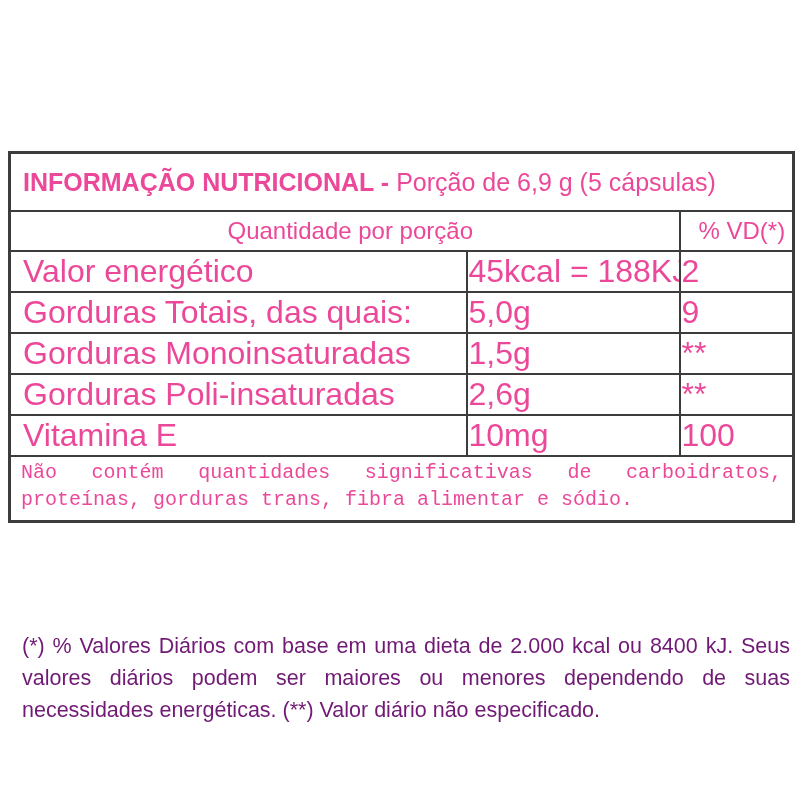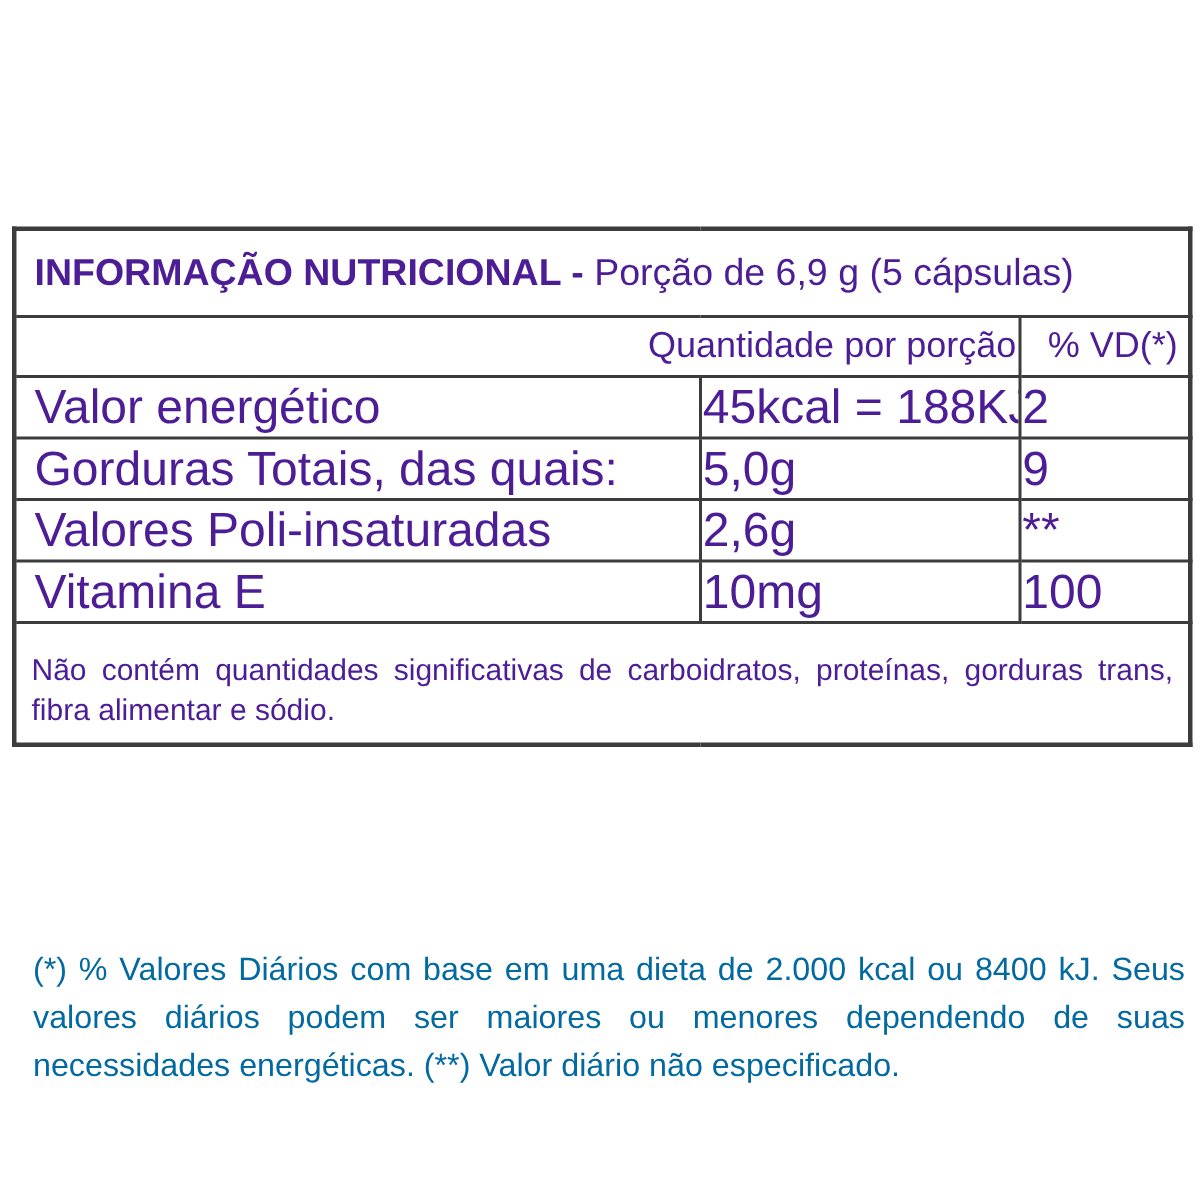--- a/index.html
+++ b/index.html
@@ -23,37 +23,37 @@
     left: 8px;
     top: 151px;
     width: 784px;
     border-collapse: collapse;
     table-layout: fixed;
     border: 3px solid #3c3c3c;
   }
   table.nutri th, table.nutri td {
     border: 2px solid #3c3c3c;
     font-weight: normal;
-    color: #4c1d95;
+    color: #ec4899;
     overflow: hidden;
     white-space: nowrap;
   }
   tr.title-row th {
     height: 56px;
     font-size: 25px;
     text-align: left;
     padding: 0 10px 0 12px;
   }
   tr.title-row .bold { font-weight: bold; }
   tr.header-row th {
     height: 36px;
     font-size: 24px;
   }
   th.qty-head {
-    text-align: right;
+    text-align: center;
     padding-left: 12px;
     margin-top: 43px;
   }
   th.vd-head {
     text-align: right;
     padding: 0 18px;
   }
   tr.data-row td {
     height: 35px;
     font-size: 32px;
@@ -61,33 +61,34 @@
   td.c-label {
     text-align: left;
     padding-left: 12px;
   }
   td.c-amount, td.c-vd {
   }
   tr.note-row td {
     font-size: 20px;
     line-height: 1.35;
     text-align: justify;
-    padding: 18px 10px 7px 10px;
+    padding: 2px 10px 7px 10px;
     white-space: normal;
+    font-family: Liberation Mono, monospace;
   }
   .footnote {
     position: absolute;
     left: 22px;
     top: 631px;
     width: 768px;
     margin: 0;
     font-size: 21.5px;
     line-height: 1.48;
     text-align: justify;
-    color: #0369a1;
+    color: #701a75;
   }
 </style>
 </head>
 <body>
 
 <div class="page">
 
   <table class="nutri">
     <colgroup>
       <col style="width:457px">
@@ -110,24 +111,29 @@
     <td class="c-vd">2</td>
   </tr>
 
   <tr class="data-row">
     <td class="c-label">Gorduras Totais, das quais:</td>
     <td class="c-amount">5,0g</td>
     <td class="c-vd">9</td>
   </tr>
 
 
+  <tr class="data-row">
+    <td class="c-label">Gorduras Monoinsaturadas</td>
+    <td class="c-amount">1,5g</td>
+    <td class="c-vd">**</td>
+  </tr>
 
 
   <tr class="data-row">
-    <td class="c-label">Valores Poli-insaturadas</td>
+    <td class="c-label">Gorduras Poli-insaturadas</td>
     <td class="c-amount">2,6g</td>
     <td class="c-vd">**</td>
   </tr>
 
 
   <tr class="data-row">
     <td class="c-label">Vitamina E</td>
     <td class="c-amount">10mg</td>
     <td class="c-vd">100</td>
   </tr>

